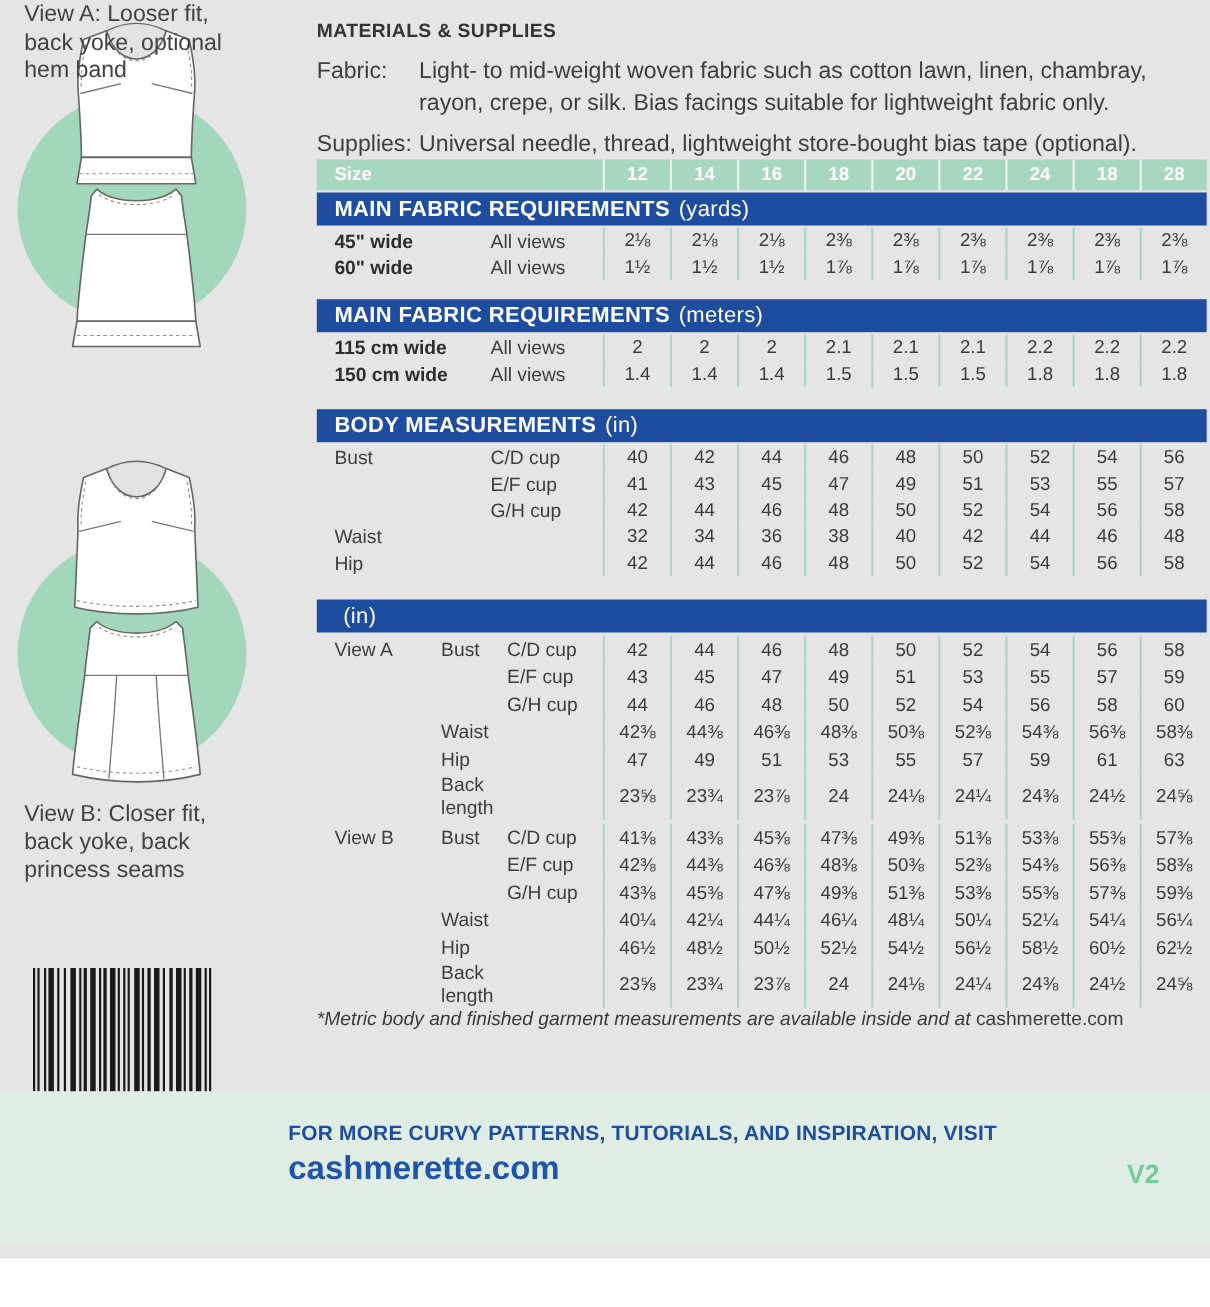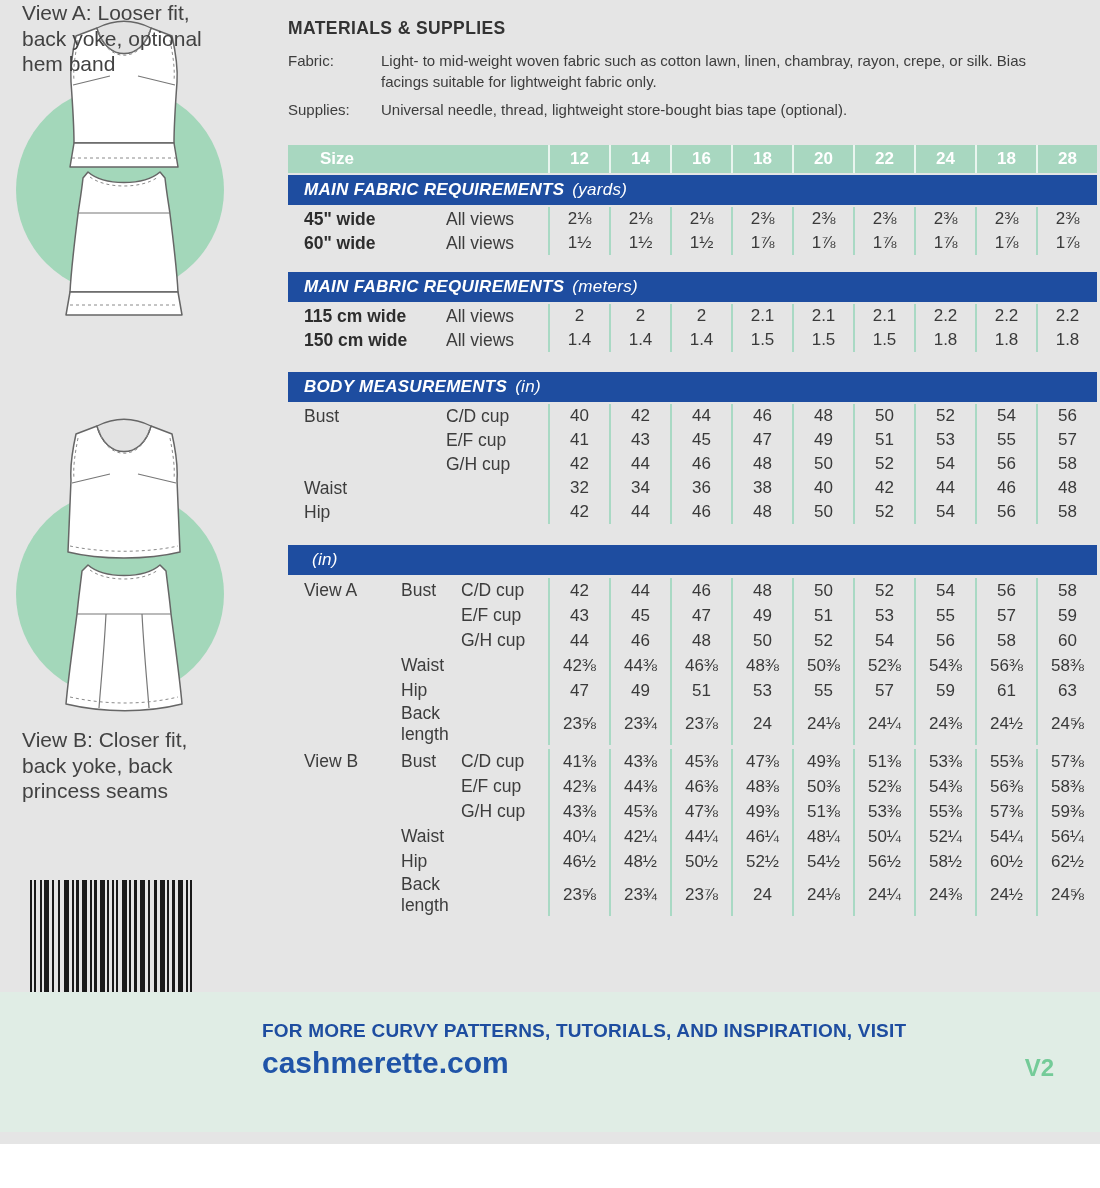--- a/index.html
+++ b/index.html
@@ -21,29 +21,29 @@
   .caption{position:absolute;left:22px;width:205px;font-size:21px;line-height:1.22;color:#424242;}
   .barcode{position:absolute;left:16px;top:880px;width:205px;height:148px;}
   .barcode svg{position:absolute;left:0;top:0;}
   .bc-digit{position:absolute;top:118px;font-size:16px;color:#111;letter-spacing:1px;}
 
   
   .right-col{position:absolute;left:262px;top:0;width:810px;height:1048px;margin-left:26px;}
 
   .materials{position:absolute;left:0;top:18px;width:810px;}
   .m-title{font-size:17.5px;font-weight:bold;color:#333;letter-spacing:.4px;}
-  .m-row{display:grid;grid-template-columns:93px 687px;margin-top:11px;font-size:15px;line-height:1.4;color:#3d3d3d;}
+  .m-row{display:grid;grid-template-columns:93px 687px;margin-top:11px;font-size:21px;line-height:1.4;color:#3d3d3d;}
 
   .size-bar{position:absolute;left:0;top:145px;width:809px;height:28px;background:var(--green-bar);
     color:#fff;display:grid;grid-template-columns:260px repeat(9,61px);font-size:17px;font-weight:bold;}
-  .size-label{display:flex;align-items:center;padding-left:32px;}
+  .size-label{display:flex;align-items:center;padding-left:16px;}
   .size-cell{display:flex;align-items:center;justify-content:center;border-left:2px solid rgba(255,255,255,.75);}
 
   .section-bar{position:absolute;left:0;width:809px;height:30px;background:var(--blue);color:#fff;
-    display:flex;align-items:center;padding-left:16px;font-size:17px;font-weight:bold;letter-spacing:.3px;font-style:italic;}
+    display:flex;align-items:center;padding-left:16px;font-size:20px;font-weight:bold;letter-spacing:.3px;}
   .section-bar .note{font-weight:normal;margin-left:8px;}
 
   .rows{position:absolute;left:0;width:809px;}
   .trow{display:grid;grid-template-columns:142px 102px repeat(9,61px);height:24px;padding-left:16px;width:809px;}
   .trow-f{grid-template-columns:97px 60px 87px repeat(9,61px);height:25px;}
   .trow .lbl{display:flex;align-items:center;font-size:17.5px;color:#3d3d3d;}
   .trow .cell{display:flex;align-items:center;justify-content:center;border-left:2px solid var(--divider);
     font-size:17px;color:#3a3a3a;}
   .label-bold .lbl.label{font-weight:bold;color:#2d2d2d;}
 
@@ -476,20 +476,23 @@
           <div class="cell">23⅞</div>
           <div class="cell">24</div>
           <div class="cell">24⅛</div>
           <div class="cell">24¼</div>
           <div class="cell">24⅜</div>
           <div class="cell">24½</div>
           <div class="cell">24⅝</div>
         </div>
       </div>
 
+    <div class="footnote">
+      <span class="it">*Metric body and finished garment measurements are available inside and at </span><span>cashmerette.com</span>
+    </div>
   </div>
 
   <div class="footer">
     <div class="footer-line1">FOR MORE CURVY PATTERNS, TUTORIALS, AND INSPIRATION, VISIT</div>
     <div class="footer-domain">cashmerette.com</div>
     <div class="footer-version">V2</div>
   </div>
 </div>
 
 </body></html>

